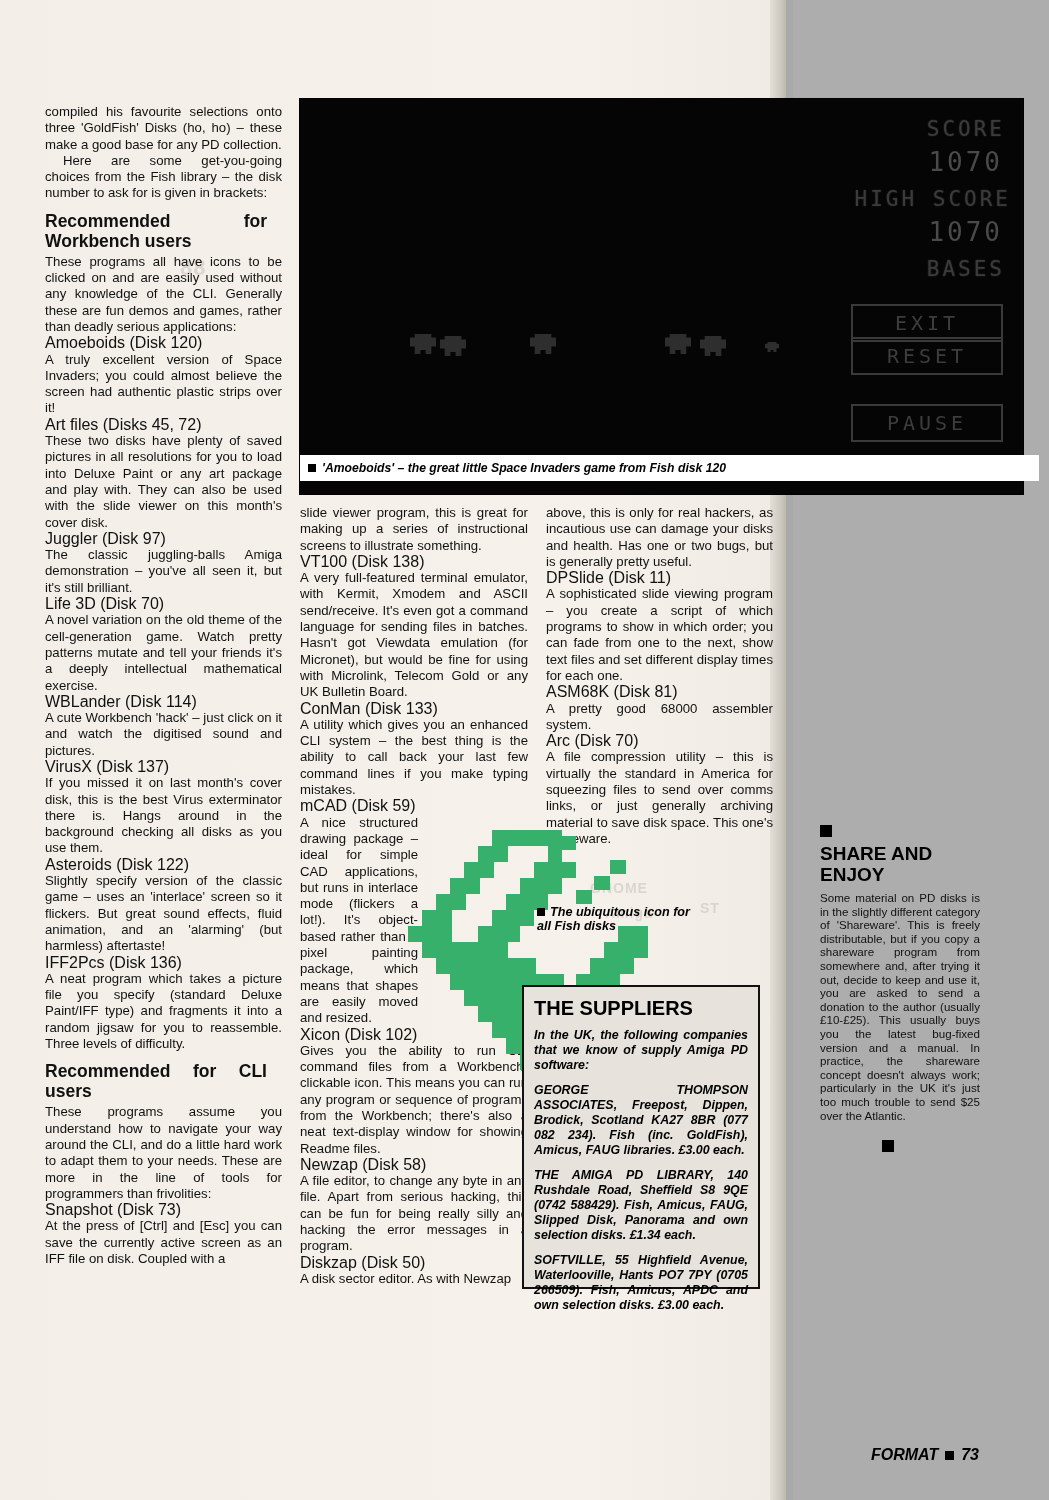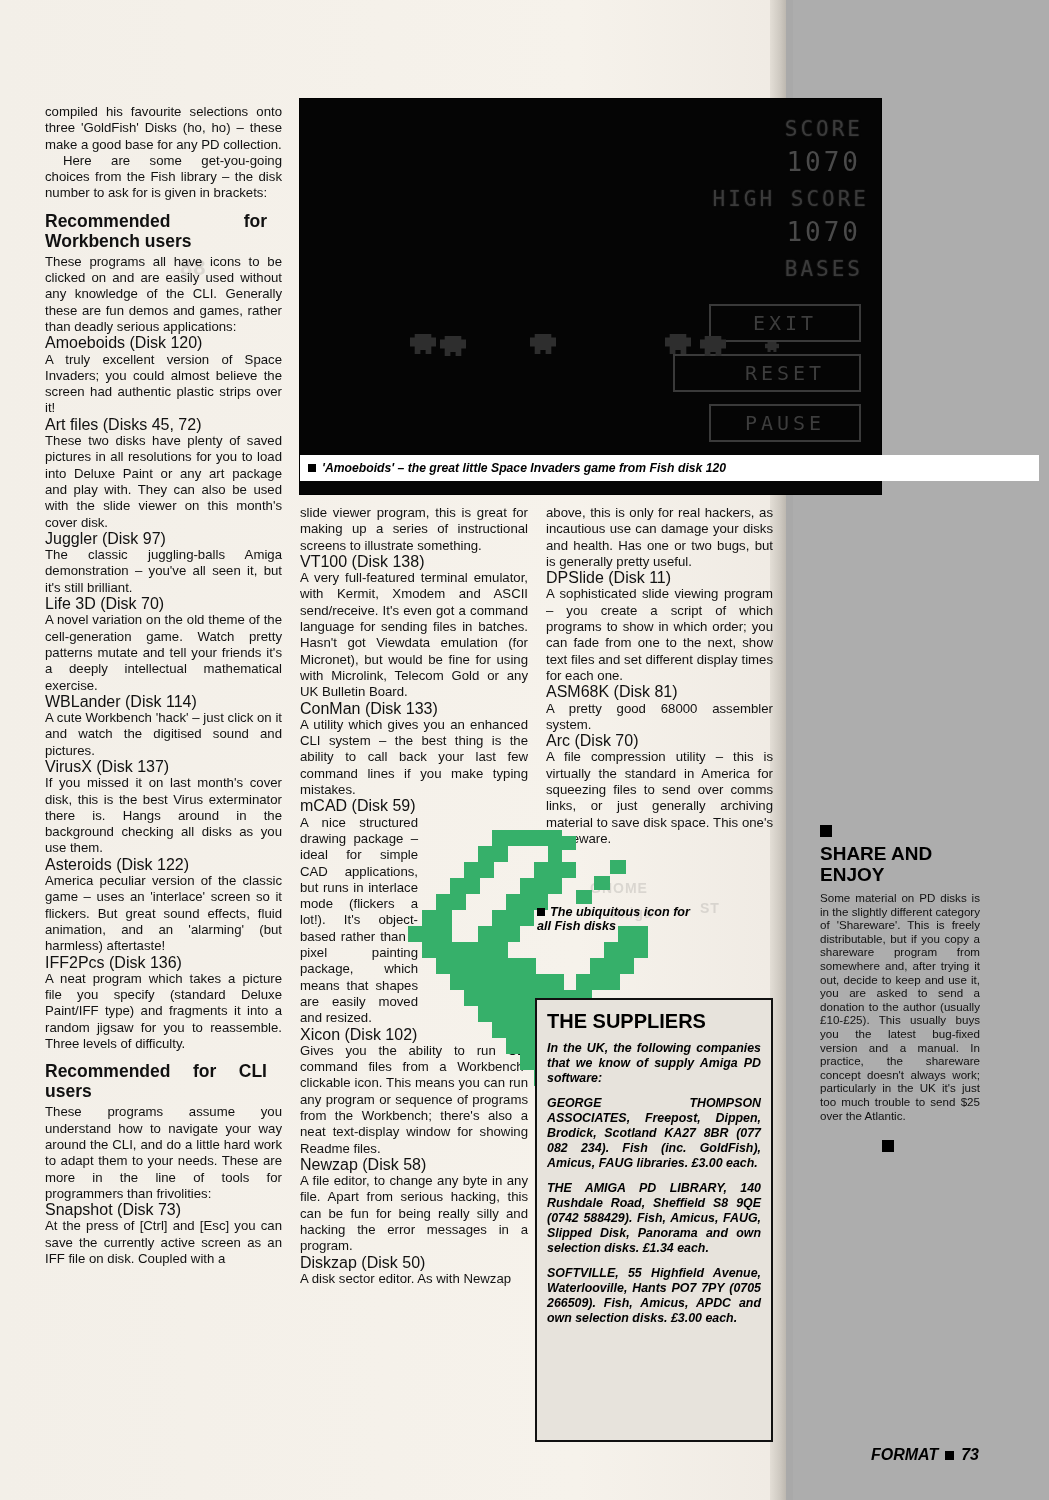--- a/index.html
+++ b/index.html
@@ -45,21 +45,21 @@
   }
   .sec-head{
     font-weight:bold;
     font-size:17.5px;
     line-height:20px;
     margin:9px 15px 3px 0;
   }
 
   
   .shot-wrap{
-    position:absolute;left:300px;top:99px;width:581px;height:395px;
+    position:absolute;left:300px;top:99px;width:723px;height:395px;
     background:#000;
     box-shadow:0 0 0 1px #000;
   }
   .shot{
     position:absolute;inset:0;
     background:#050505;
     overflow:hidden;
   }
   .shot .panel{
     position:absolute;right:6px;top:0;width:185px;height:100%;
@@ -109,26 +109,25 @@
   }
 
   
   .fish-icon{
     position:absolute;left:362px;top:830px;width:300px;height:320px;
     pointer-events:none;
   }
 
   
   .suppliers{
-    position:absolute;left:535px;top:985px;width:238px;height:444px;
+    position:absolute;left:522px;top:985px;width:238px;height:304px;
     background:#e7e3dc;
     border:2px solid #111;
     box-sizing:border-box;
     padding:8px 10px;
-    margin-top:13px;
   }
   .suppliers h3{
     margin:2px 0 8px 0;font-size:20px;font-weight:bold;
   }
   .suppliers p{
     margin:0 0 10px 0;font-size:12.4px;line-height:15px;
     font-weight:bold;font-style:italic;text-align:justify;
   }
 
   
@@ -181,21 +180,21 @@
 
   <div class="shot-wrap">
     <div class="shot">
       <div class="panel">
         <div class="lbl" style="top:18px;">SCORE</div>
         <div class="val" style="top:48px;">1070</div>
         <div class="lbl" style="top:88px;right:6px;">HIGH SCORE</div>
         <div class="val" style="top:118px;">1070</div>
         <div class="lbl" style="top:158px;">BASES</div>
         <div class="btn" style="top:205px;">EXIT</div>
-        <div class="btn" style="top:255px;padding-left:36px;">RESET</div>
+        <div class="btn" style="top:238px;">RESET</div>
         <div class="btn" style="top:305px;">PAUSE</div>
       </div>
       <div class="invaders">
         <div class="inv" style="left:0px;top:10px;"></div>
         <div class="inv" style="left:30px;top:12px;"></div>
         <div class="inv" style="left:120px;top:10px;"></div>
         <div class="inv" style="left:255px;top:10px;"></div>
         <div class="inv" style="left:290px;top:12px;"></div>
         <div class="inv" style="left:355px;top:18px;width:14px;height:10px;"></div>
       </div>
@@ -217,21 +216,21 @@
     <p>These two disks have plenty of saved pictures in all resolutions for you to load into Deluxe Paint or any art package and play with. They can also be used with the slide viewer on this month's cover disk.</p>
     <p class="head-bold">Juggler (Disk 97)</p>
     <p>The classic juggling-balls Amiga demonstration – you've all seen it, but it's still brilliant.</p>
     <p class="head-bold">Life 3D (Disk 70)</p>
     <p>A novel variation on the old theme of the cell-generation game. Watch pretty patterns mutate and tell your friends it's a deeply intellectual mathematical exercise.</p>
     <p class="head-bold">WBLander (Disk 114)</p>
     <p>A cute Workbench 'hack' – just click on it and watch the digitised sound and pictures.</p>
     <p class="head-bold">VirusX (Disk 137)</p>
     <p>If you missed it on last month's cover disk, this is the best Virus exterminator there is. Hangs around in the background checking all disks as you use them.</p>
     <p class="head-bold">Asteroids (Disk 122)</p>
-    <p>America peculiar version of the classic game – uses an 'interlace' screen so it flickers. But great sound effects, fluid animation, and an 'alarming' (but harmless) aftertaste!</p>
+    <p>Slightly specify version of the classic game – uses an 'interlace' screen so it flickers. But great sound effects, fluid animation, and an 'alarming' (but harmless) aftertaste!</p>
     <p class="head-bold">IFF2Pcs (Disk 136)</p>
     <p>A neat program which takes a picture file you specify (standard Deluxe Paint/IFF type) and fragments it into a random jigsaw for you to reassemble. Three levels of difficulty.</p>
     <h2 class="sec-head">Recommended for CLI users</h2>
     <p>These programs assume you understand how to navigate your way around the CLI, and do a little hard work to adapt them to your needs. These are more in the line of tools for programmers than frivolities:</p>
     <p class="head-bold">Snapshot (Disk 73)</p>
     <p>At the press of [Ctrl] and [Esc] you can save the currently active screen as an IFF file on disk. Coupled with a</p>
   </div>
 
   <div class="col" style="left:300px;top:505px;width:228px;">
     <p>slide viewer program, this is great for making up a series of instructional screens to illustrate something.</p>

